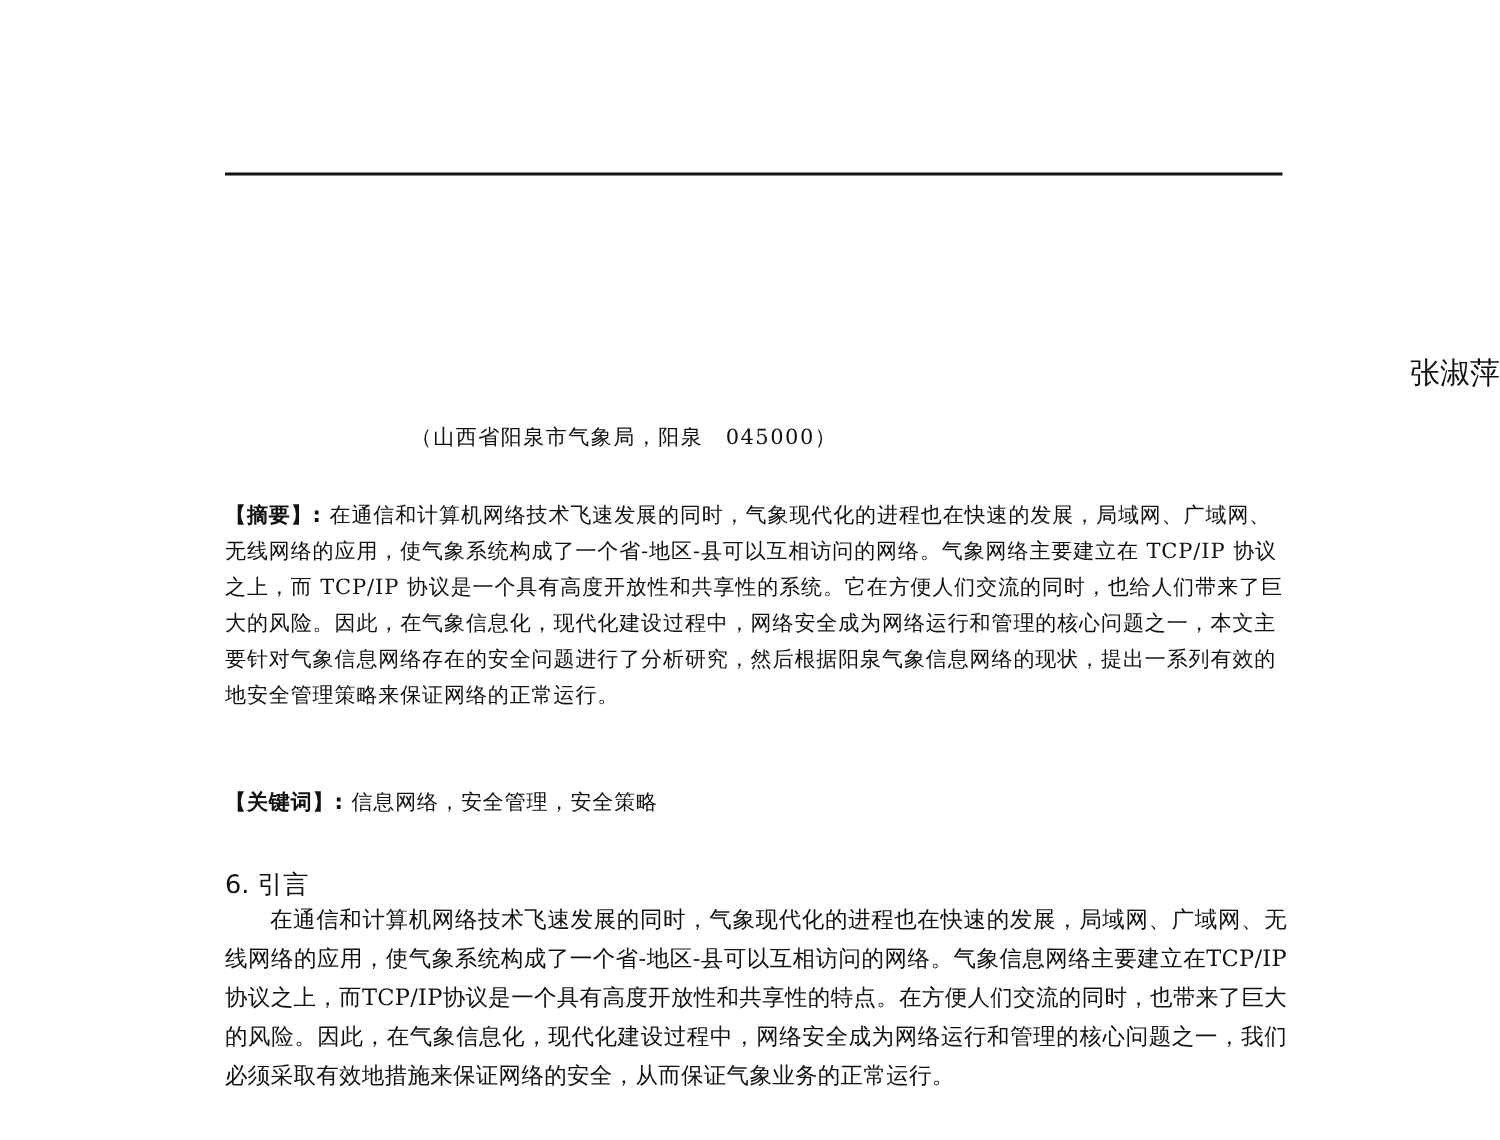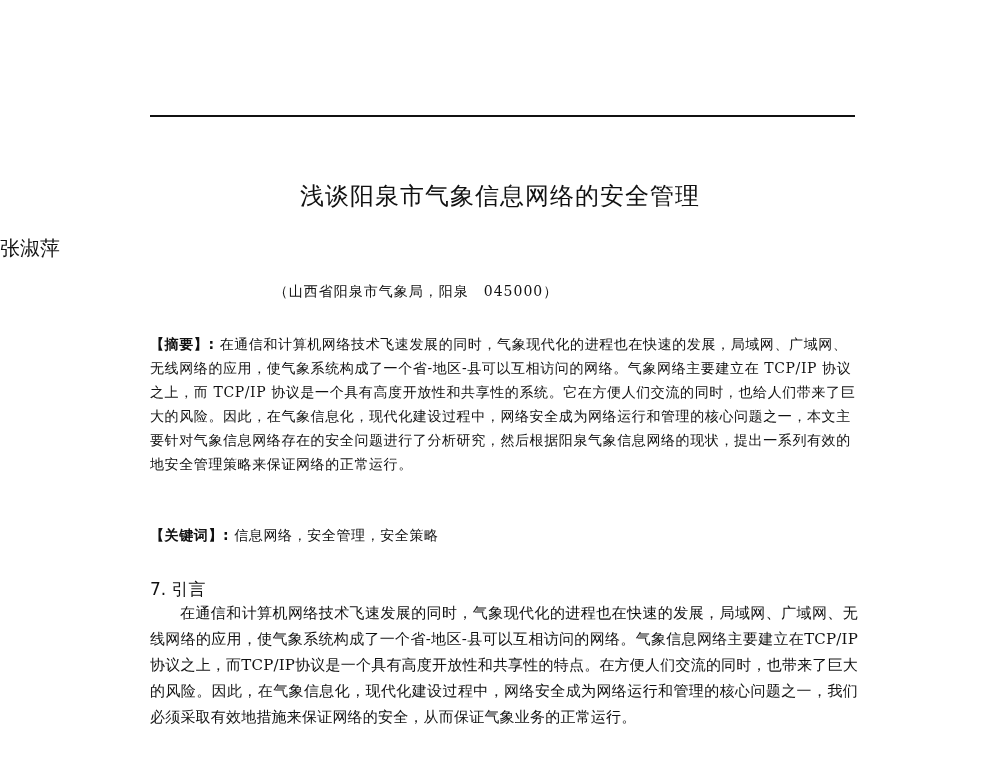--- a/index.html
+++ b/index.html
@@ -2,44 +2,43 @@
 <html><head>
   <meta charset="utf-8">
   <style>
     html, body { margin: 0; padding: 0; background: #ffffff; }
     body { width: 1000px; height: 760px; overflow: hidden; position: relative; color: #111; font-family: "DejaVu Serif", serif; }
     .page { position: absolute; left: 0; top: 0; width: 1000px; height: 760px; }
     .running-header { position: absolute; left: 150px; top: 94px; font-size: 13px; font-weight: bold; letter-spacing: 0.5px; font-family: "DejaVu Sans", sans-serif; white-space: nowrap; }
     .running-header .gap { display: inline-block; width: 18px; }
     .header-rule { position: absolute; left: 150px; top: 115px; width: 705px; height: 2px; background: #111; }
     .title { position: absolute; left: 0; width: 1000px; top: 180px; text-align: center; font-family: "DejaVu Sans", sans-serif; font-size: 24px; letter-spacing: 1px; }
-    .author { position: absolute; left: 0; width: 1000px; top: 235px; text-align: left; font-size: 20px; }
+    .author { position: absolute; left: 0; width: 1000px; top: 235px; text-align: right; font-size: 20px; }
     .affiliation { position: absolute; left: 0; width: 832px; top: 283px; text-align: center; font-size: 14px; letter-spacing: 1px; }
     .abstract { position: absolute; left: 150px; top: 332px; width: 708px; font-size: 14px; line-height: 24px; letter-spacing: 0.6px; }
     .abstract .lbl { font-weight: bold; font-family: "DejaVu Sans", sans-serif; }
     .keywords { position: absolute; left: 150px; top: 523px; width: 708px; font-size: 14px; line-height: 24px; letter-spacing: 0.6px; }
     .keywords .lbl { font-weight: bold; font-family: "DejaVu Sans", sans-serif; }
     .section-heading { position: absolute; left: 150px; top: 578px; font-size: 17px; font-family: "DejaVu Sans", sans-serif; }
     .body-para { position: absolute; left: 150px; top: 600px; width: 708px; font-size: 15px; line-height: 26px; text-indent: 30px; letter-spacing: 0.2px; text-align: justify; }
   </style>
 </head>
 <body>
 
 <div class="page">
   <div class="header-rule"></div>
 
-  <div class="title">浅谈阳泉市气象信息网络的安全管理</div>
   <div class="author">张淑萍</div>
   <div class="affiliation">（山西省阳泉市气象局，阳泉　045000）</div>
 
   <div class="abstract">
     <span class="lbl">【摘要】:</span>
     <span>在通信和计算机网络技术飞速发展的同时，气象现代化的进程也在快速的发展，局域网、广域网、无线网络的应用，使气象系统构成了一个省-地区-县可以互相访问的网络。气象网络主要建立在 TCP/IP 协议之上，而 TCP/IP 协议是一个具有高度开放性和共享性的系统。它在方便人们交流的同时，也给人们带来了巨大的风险。因此，在气象信息化，现代化建设过程中，网络安全成为网络运行和管理的核心问题之一，本文主要针对气象信息网络存在的安全问题进行了分析研究，然后根据阳泉气象信息网络的现状，提出一系列有效的地安全管理策略来保证网络的正常运行。</span>
   </div>
 
   <div class="keywords">
     <span class="lbl">【关键词】:</span>
     <span>信息网络，安全管理，安全策略</span>
   </div>
 
-  <div class="section-heading">7. 引言</div>
+  <div class="section-heading">6. 引言</div>
   <div class="body-para">在通信和计算机网络技术飞速发展的同时，气象现代化的进程也在快速的发展，局域网、广域网、无线网络的应用，使气象系统构成了一个省-地区-县可以互相访问的网络。气象信息网络主要建立在TCP/IP协议之上，而TCP/IP协议是一个具有高度开放性和共享性的特点。在方便人们交流的同时，也带来了巨大的风险。因此，在气象信息化，现代化建设过程中，网络安全成为网络运行和管理的核心问题之一，我们必须采取有效地措施来保证网络的安全，从而保证气象业务的正常运行。</div>
 </div>
 
 </body></html>

